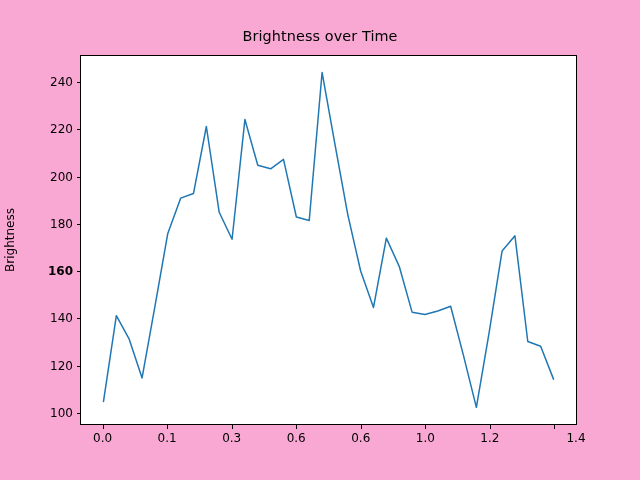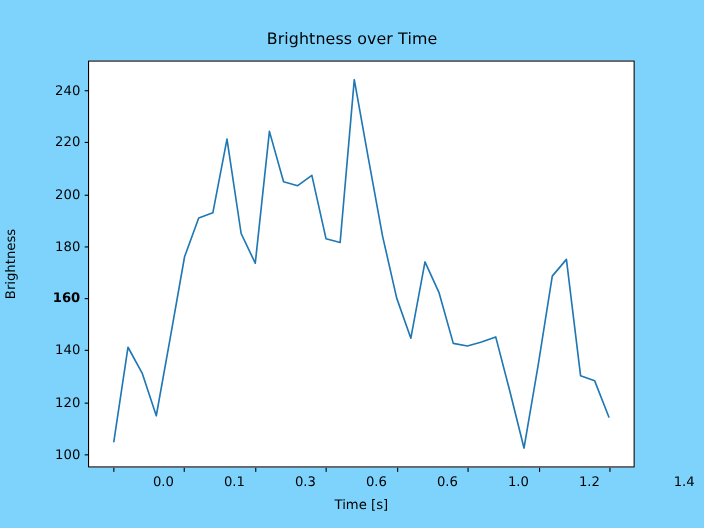--- a/index.html
+++ b/index.html
@@ -10,21 +10,21 @@
   body {
     width: 640px;
     height: 480px;
     font-family: "DejaVu Sans", sans-serif;
     overflow: hidden;
   }
   #figure {
     position: relative;
     width: 640px;
     height: 480px;
-    background: #7dd3fc;
+    background: #f9a8d4;
   }
   #chart-title {
     position: absolute;
     left: 0;
     top: 28px;
     width: 640px;
     text-align: center;
     font-size: 14.4px;
     color: #000000;
     letter-spacing: 0.1px;
@@ -53,21 +53,20 @@
     font-size: 12px;
     color: #000000;
     white-space: nowrap;
   }
   .ytick-label {
     text-align: right;
     transform: translateY(-50%);
   }
   .xtick-label {
     transform: translateX(-50%);
-    margin-left: 46px;
   }
   .tick-mark {
     position: absolute;
     background: #000000;
   }
   .ytick-mark {
     width: 3.5px;
     height: 1px;
     left: 76.5px;
   }
@@ -100,21 +99,20 @@
   }
 </style>
 </head>
 <body>
 
 <div id="figure">
 
   <div id="chart-title">Brightness over Time</div>
 
   <div id="ylabel">Brightness</div>
-  <div id="xlabel">Time [s]</div>
 
   <div id="ytick-labels">
       <div class="tick-label ytick-label" style="left: 40px; width: 33px; top: 412.95px;">100</div>
       <div class="tick-label ytick-label" style="left: 40px; width: 33px; top: 365.696px;">120</div>
       <div class="tick-label ytick-label" style="left: 40px; width: 33px; top: 318.442px;">140</div>
       <div class="tick-label ytick-label" style="left: 40px; width: 33px; top: 271.188px; font-weight: bold;">160</div>
       <div class="tick-label ytick-label" style="left: 40px; width: 33px; top: 223.934px;">180</div>
       <div class="tick-label ytick-label" style="left: 40px; width: 33px; top: 176.679px;">200</div>
       <div class="tick-label ytick-label" style="left: 40px; width: 33px; top: 129.425px;">220</div>
       <div class="tick-label ytick-label" style="left: 40px; width: 33px; top: 82.1711px;">240</div>

